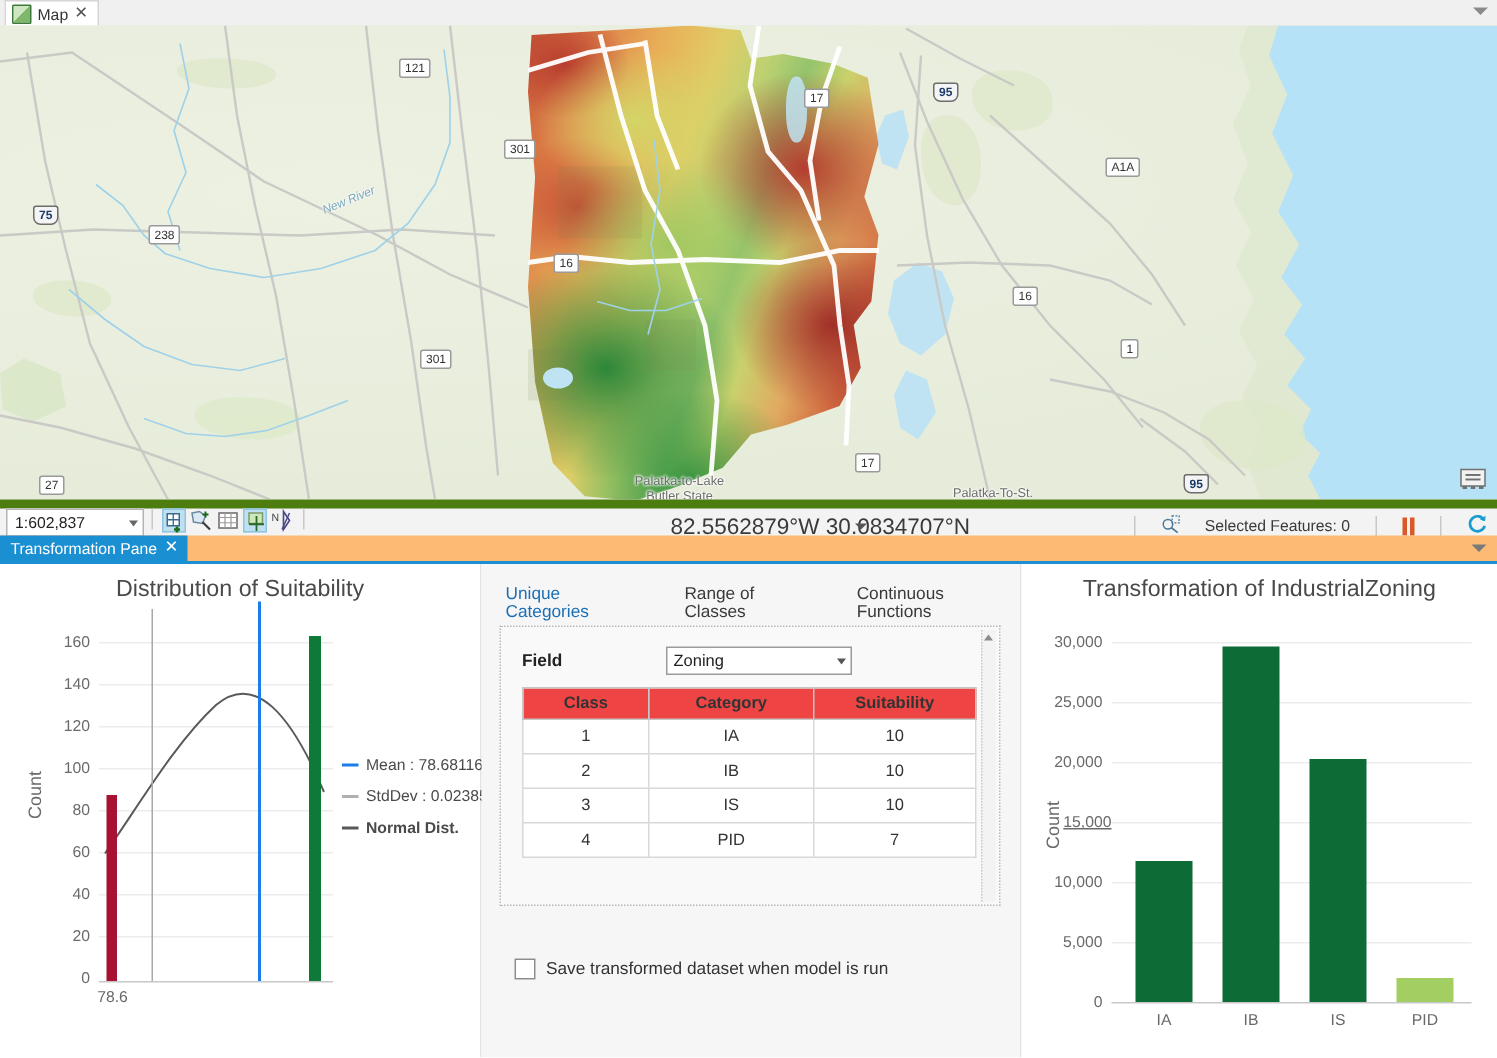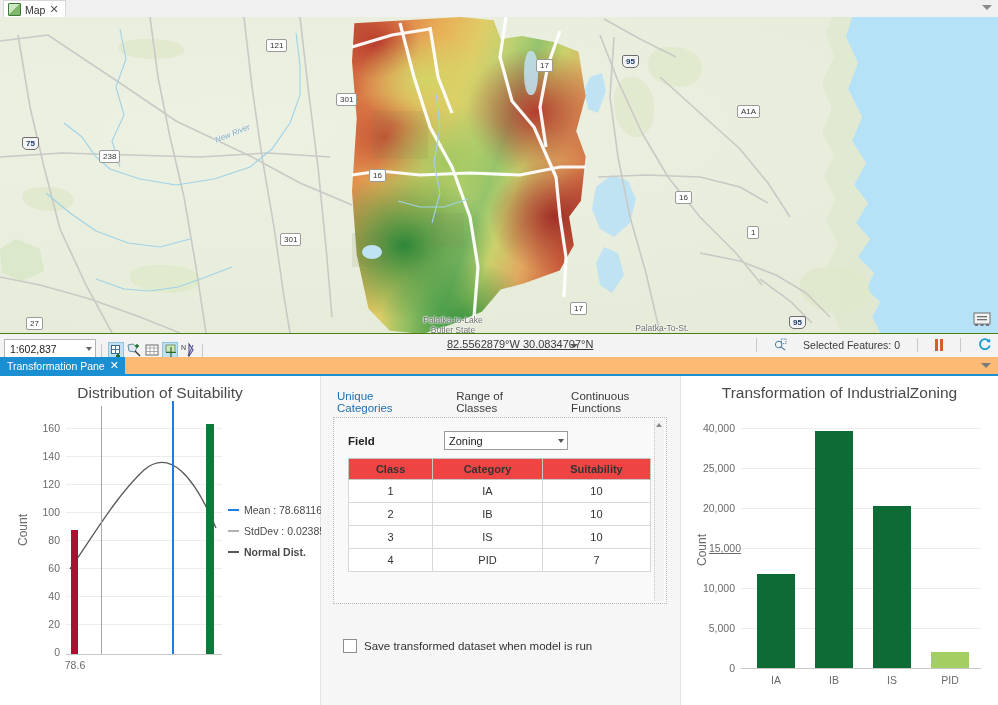--- a/index.html
+++ b/index.html
@@ -89,33 +89,33 @@
     position:absolute;font-size:8px;color:#7aa8bd;font-style:italic;
     transform:rotate(-22deg);text-shadow:0 0 2px #fff,0 0 2px #fff;
   }
   .legend-btn{
     position:absolute;right:6px;bottom:6px;width:20px;height:17px;
   }
 
   
   .mapstatus{
     position:absolute;left:0;top:333px;width:998px;height:24px;
-    background:#f3f3f3;border-top:1px solid #4d7c0f;border-bottom:1px solid #d0d0d0;
-    display:flex;align-items:flex-end;font-size:10.5px;color:#3a3a3a;
+    background:#f3f3f3;border-top:6px solid #4d7c0f;border-bottom:1px solid #d0d0d0;
+    display:flex;align-items:flex-start;font-size:10.5px;color:#3a3a3a;
   }
   .scalebox{
     margin-left:4px;width:82px;height:17px;background:#fff;border:1px solid #b4b4b4;
     display:flex;align-items:center;justify-content:space-between;padding:0 3px 0 5px;
     font-size:10.5px;color:#222;
   }
   .scalecaret{width:0;height:0;border-left:3px solid transparent;border-right:3px solid transparent;border-top:4px solid #666;}
   .vsep{width:1px;height:14px;background:#c8c8c8;margin:0 5px;}
   .tool{width:16px;height:16px;margin:0 1px;position:relative;}
   .tool.on{background:#bfe0f0;border:1px solid #8ec4e0;box-sizing:border-box;}
-  .coords{position:absolute;left:447px;top:4px;font-size:11px;color:#3a3a3a;text-decoration:underline;}
+  .coords{position:absolute;left:447px;top:4px;font-size:15px;color:#3a3a3a;}
   .coordcaret{position:absolute;left:570px;top:10px;width:0;height:0;border-left:4px solid transparent;border-right:4px solid transparent;border-top:4px solid #555;}
   .rightstatus{position:absolute;right:6px;top:3px;display:flex;align-items:center;gap:16px;font-size:10.5px;color:#3a3a3a;}
   .pausebtn{display:flex;gap:2px;}
   .pausebtn i{display:block;width:3px;height:12px;background:#d85a2a;}
 
   
   .pane-tabstrip{
     position:absolute;left:0;top:357px;width:998px;height:17px;background:#fdba74;
     border-bottom:2px solid #1a8fd1;
   }
@@ -494,21 +494,21 @@
 
       <div class="axistitle" style="left:14px;top:190px;">Count</div>
 
       <div class="gridline" style="left:60px;top:52px;width:240px;"></div>
       <div class="gridline" style="left:60px;top:92px;width:240px;"></div>
       <div class="gridline" style="left:60px;top:132px;width:240px;"></div>
       <div class="gridline" style="left:60px;top:172px;width:240px;"></div>
       <div class="gridline" style="left:60px;top:212px;width:240px;"></div>
       <div class="gridline" style="left:60px;top:252px;width:240px;"></div>
 
-      <div class="ytick" style="left:10px;top:46px;width:44px;">40,000</div>
+      <div class="ytick" style="left:10px;top:46px;width:44px;">30,000</div>
       <div class="ytick" style="left:10px;top:86px;width:44px;">25,000</div>
       <div class="ytick" style="left:10px;top:126px;width:44px;">20,000</div>
       <div class="ytick" style="left:16px;top:166px;width:44px;text-decoration:underline;">15,000</div>
       <div class="ytick" style="left:10px;top:206px;width:44px;">10,000</div>
       <div class="ytick" style="left:10px;top:246px;width:44px;">5,000</div>
       <div class="ytick" style="left:10px;top:286px;width:44px;">0</div>
 
       <div class="vbar" style="left:76px;top:198px;width:38px;height:94px;background:#0d6b36;"></div>
       <div class="vbar" style="left:134px;top:55px;width:38px;height:237px;background:#0d6b36;"></div>
       <div class="vbar" style="left:192px;top:130px;width:38px;height:162px;background:#0d6b36;"></div>

